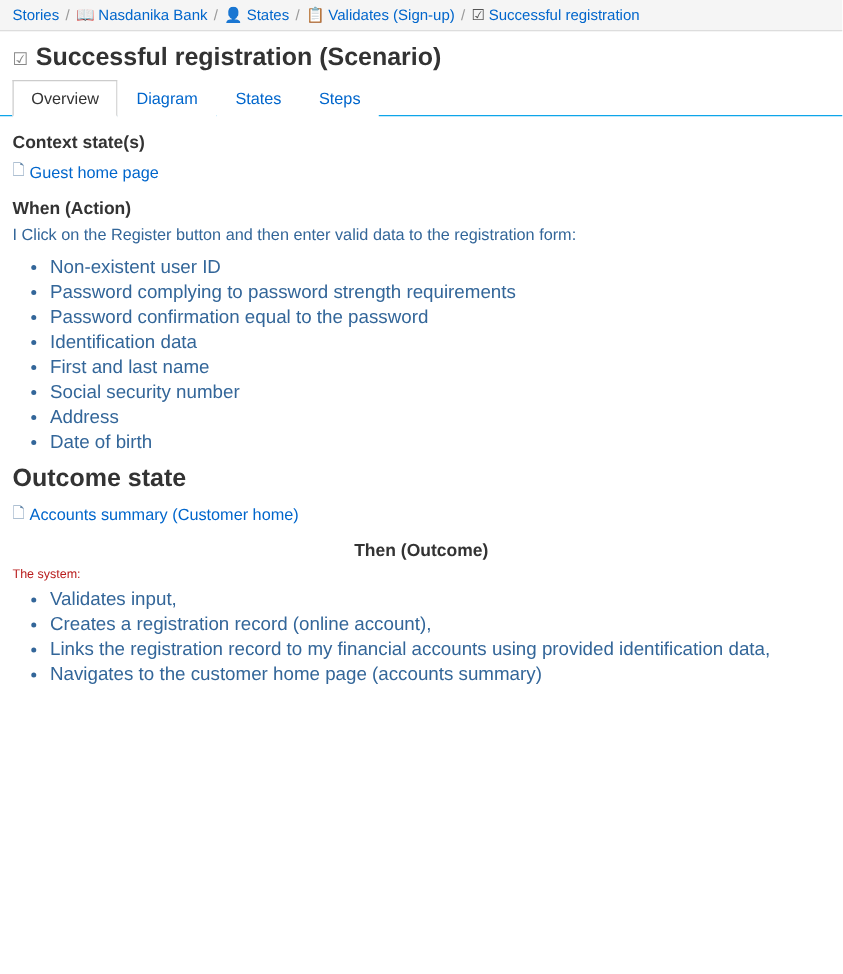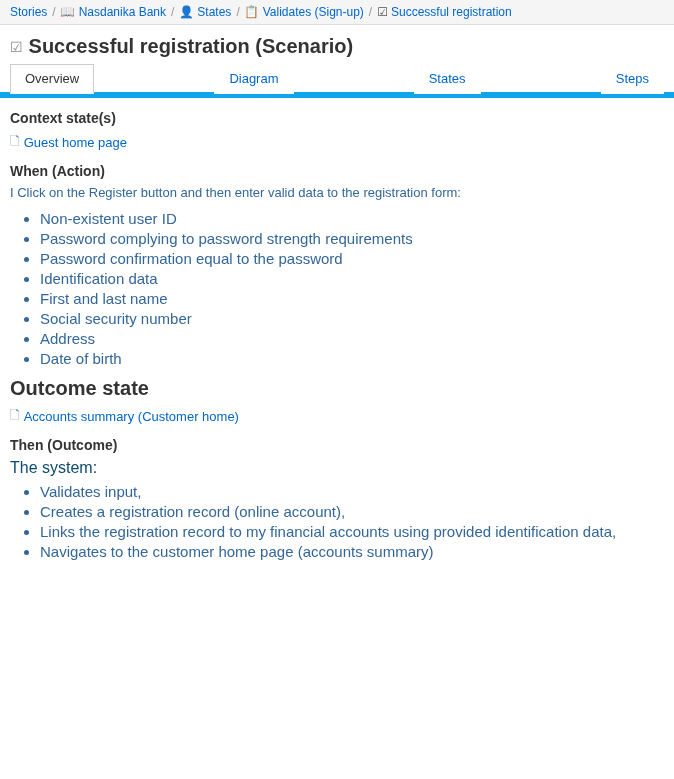--- a/index.html
+++ b/index.html
@@ -42,24 +42,23 @@
     }
     .page-title {
       font-size: 20px;
       font-weight: bold;
       color: #333;
     }
 
     
     .tabs {
       display: flex;
-      border-bottom: 6px solid #0ea5e9;
+      border-bottom: 1px solid #0ea5e9;
       padding: 0 10px;
       margin-bottom: 12px;
-      justify-content: space-between;
     }
     .tab {
       padding: 6px 14px;
       cursor: pointer;
       font-size: 13px;
       color: #0066cc;
       border: 1px solid transparent;
       border-bottom: none;
       margin-bottom: -2px;
       text-decoration: none;
@@ -96,20 +95,21 @@
       font-weight: bold;
       color: #333;
       margin-bottom: 6px;
     }
 
     .then-heading {
       font-size: 14px;
       font-weight: bold;
       color: #333;
       margin-bottom: 6px;
+      text-align: center;
     }
 
     .link-item {
       color: #0066cc;
       text-decoration: none;
       display: flex;
       align-items: center;
       gap: 4px;
       margin-bottom: 10px;
     }
@@ -125,23 +125,23 @@
       margin-left: 30px;
       margin-bottom: 10px;
     }
     .bullet-list li {
       color: #336699;
       margin-bottom: 3px;
       font-size: 15px;
     }
 
     .then-text {
-      color: #0c4a6e;
-      margin-bottom: 6px;
-      font-size: 16px;
+      color: #b91c1c;
+      margin-bottom: 6px;
+      font-size: 10px;
     }
 
     .after-list-text {
       color: #333;
       margin-bottom: 12px;
       font-size: 13px;
     }
   </style>
 </head>
 <body>

